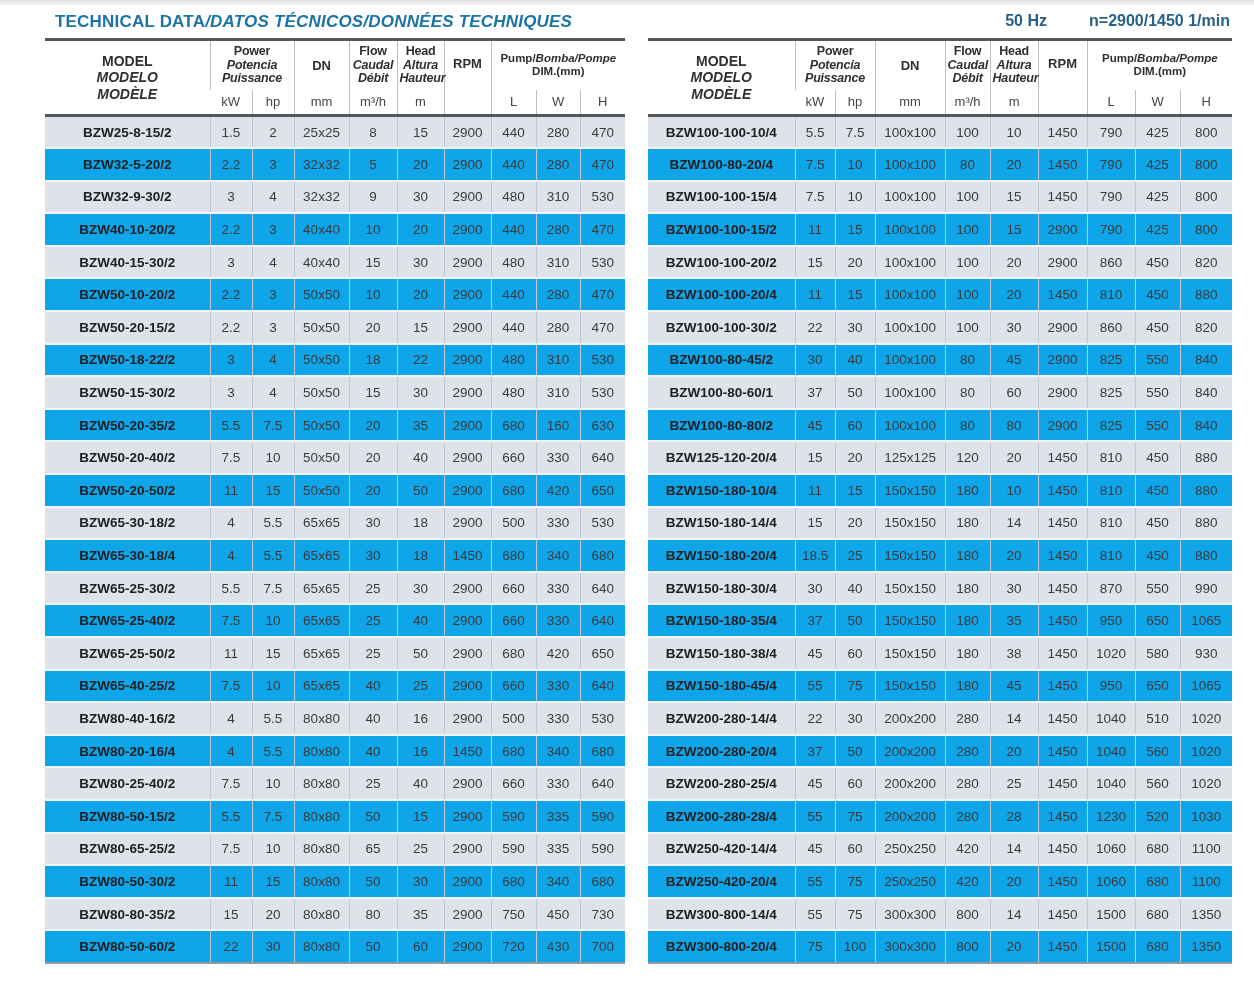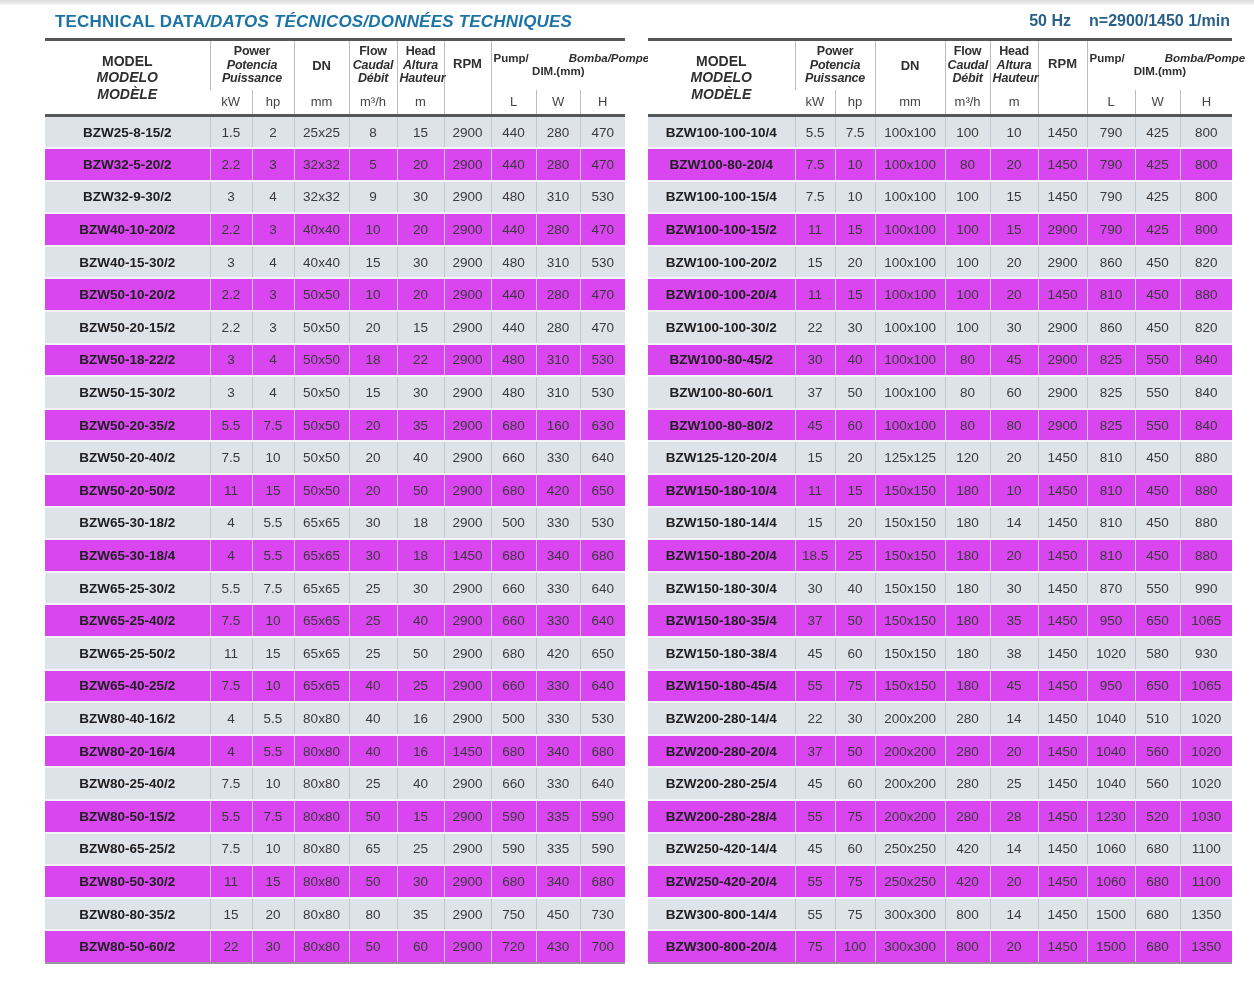--- a/index.html
+++ b/index.html
@@ -15,25 +15,25 @@
 
   .topbar {
     display: flex; justify-content: space-between; align-items: flex-start;
     padding: 7px 24px 5px 55px;
   }
   .page-title {
     margin: 0; font-size: 17px; font-weight: bold; letter-spacing: 0.2px;
     color: #1b73a7; white-space: nowrap;
   }
   .page-title .it { font-style: italic; }
-  .freq-block { display: flex; gap: 18px; font-size: 16px; font-weight: bold; color: #28608a; white-space: nowrap; }
+  .freq-block { display: flex; gap: 42px; font-size: 16px; font-weight: bold; color: #28608a; white-space: nowrap; }
 
   .tables { display: flex; gap: 23px; padding-left: 45px; margin-top: 1px; }
 
-  table.spec { border-collapse: collapse; table-layout: fixed; background: #d946ef; }
+  table.spec { border-collapse: collapse; table-layout: fixed; background: #0ea5e9; }
   table.spec-left  { width: 580px; }
   table.spec-right { width: 584px; }
 
   
   thead th {
     background: #fff; padding: 0 2px; font-weight: bold; color: #2f2f31;
     border-left: 1px solid #b6bdc4; vertical-align: middle; text-align: center;
   }
   thead th:first-child { border-left: none; }
   thead tr.h1 { height: 50px; }
@@ -41,21 +41,21 @@
   thead tr.h1 > th { border-top: 3px solid #56575b; }
   thead tr.h2 th, thead th.spans-both { border-bottom: 3px solid #56575b; }
   thead tr.h2 th { font-weight: normal; font-size: 13px; color: #454547; }
 
   .stack { line-height: 13.5px; font-size: 12.5px; letter-spacing: -0.2px; }
   .stack div:nth-child(n+2) { font-style: italic; }
   .stack-model { font-size: 14px; line-height: 16.5px; letter-spacing: 0; }
   .lbl-plain { font-size: 13px; }
   .c-rpm { vertical-align: top; padding-top: 15px; font-size: 13px; }
   .c-dim { font-size: 11.5px; line-height: 13px; }
-  .c-dim .it { font-style: italic; padding-left: 40px; }
+  .c-dim .it { font-style: italic; }
 
   
   tbody td {
     height: 32.6px; text-align: center; vertical-align: middle;
     font-size: 13.5px; padding: 0 2px;
     border-left: 1px solid #c2c8cf;
     border-bottom: 2px solid #f2f4f7;
     color: #3a3a3c; white-space: nowrap;
   }
   tbody td:first-child { border-left: none; font-weight: bold; color: #202022; font-size: 13.5px; }

